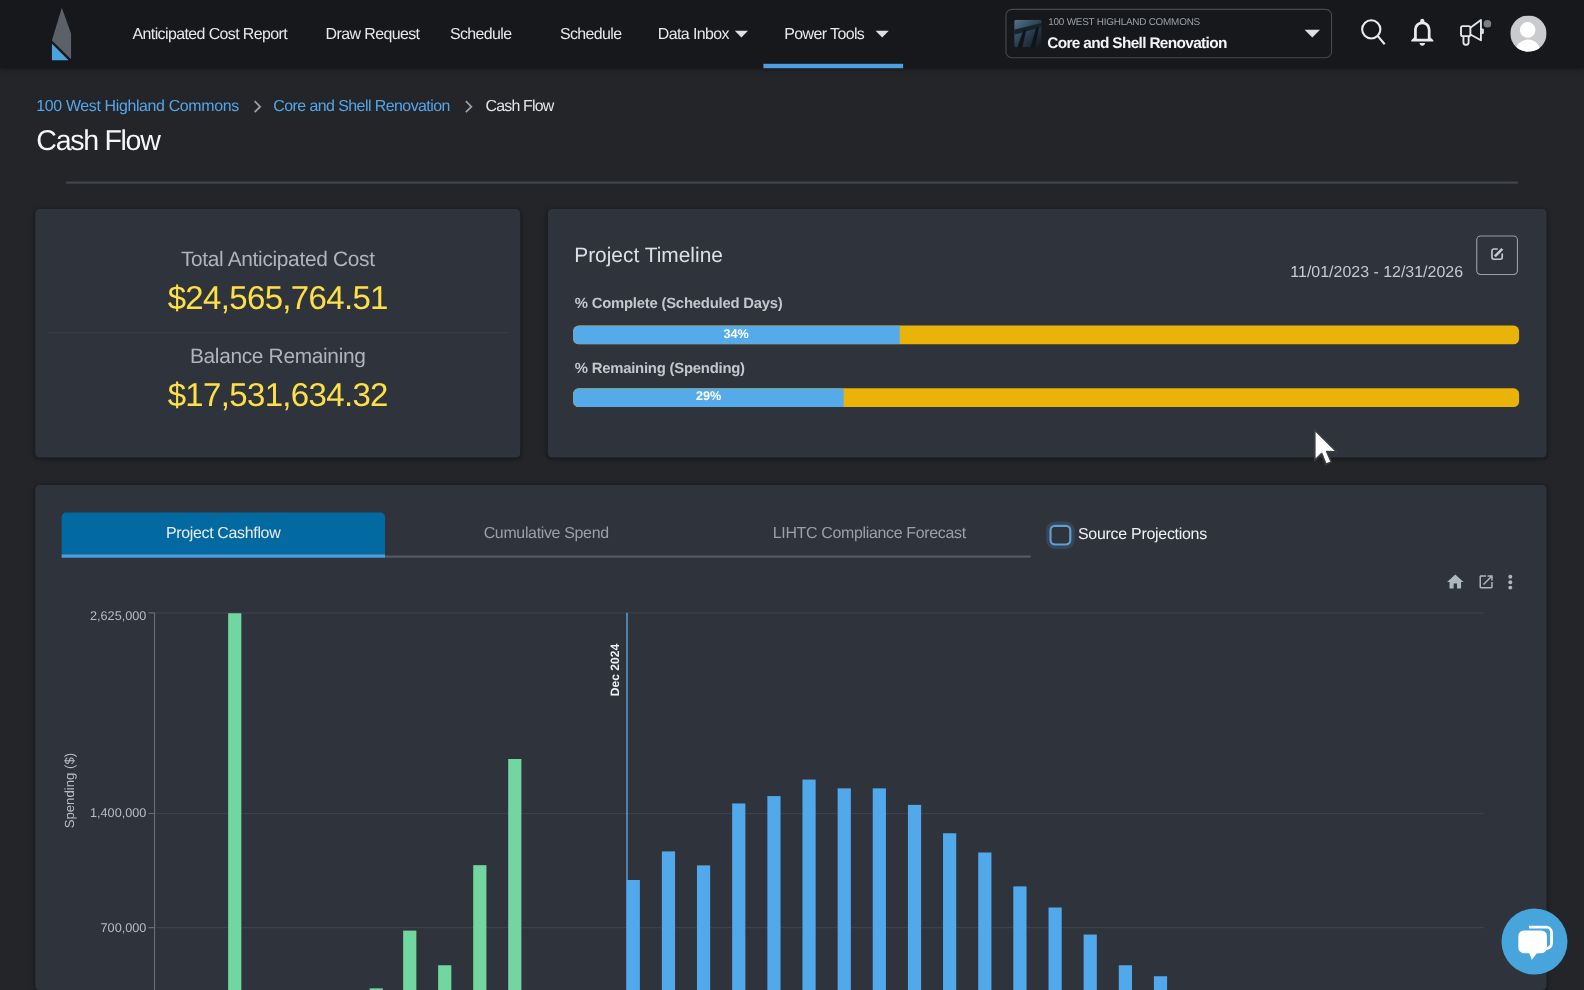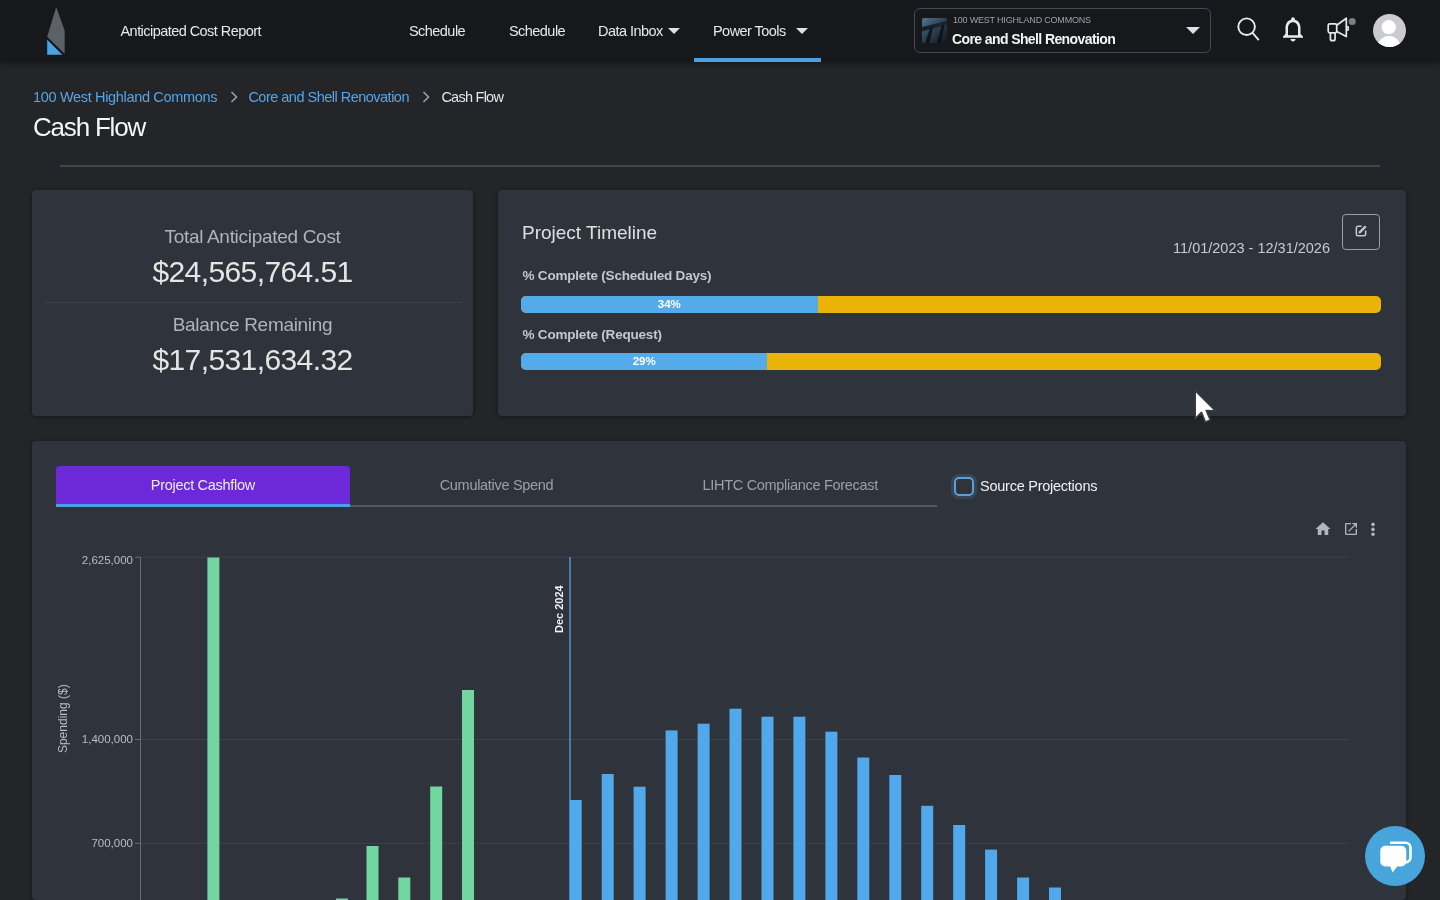--- a/index.html
+++ b/index.html
@@ -19,48 +19,49 @@
   .crumb { position:absolute; top:89px; font-size:14.5px; height:16px; line-height:16px; }
   .crumb a { color:#55a5e8; text-decoration:none; }
   #title { position:absolute; left:33px; top:112px; font-size:26px; letter-spacing:-1.2px; color:#f4f6f8; }
   #hdivider { position:absolute; left:60px; top:165px; width:1320px; height:1.5px; background:#41454d; }
   
   .card { position:absolute; background:#2f333b; border-radius:4px; box-shadow:0 1px 4px rgba(0,0,0,0.45); }
   #card1 { left:32px; top:190px; width:441px; height:226px; }
   #card2 { left:498px; top:190px; width:908px; height:226px; }
   #card3 { left:32px; top:441px; width:1374px; height:459px; }
   .moneylabel { position:absolute; left:0; width:441px; text-align:center; font-size:19px; letter-spacing:-0.3px; color:#aeb4bc; }
-  .moneyval { position:absolute; left:0; width:441px; text-align:center; font-size:30px; letter-spacing:-0.6px; color:#e5e5e5; }
+  .moneyval { position:absolute; left:0; width:441px; text-align:center; font-size:30px; letter-spacing:-0.6px; color:#fde047; }
   #c1divider { position:absolute; left:12px; top:112px; width:418px; height:1px; background:#3b3f47; }
   #pt-title { position:absolute; left:24px; top:32px; font-size:19px; color:#dce0e4; }
   #pt-date { position:absolute; right:76px; top:34px; font-size:14.5px; color:#c6cad0;margin-top:16px; }
   #pt-edit { position:absolute; left:844px; top:23.5px; width:38px; height:36px; border:1.5px solid #98a0a9; border-radius:4px; }
   .pbarlabel { position:absolute; left:24.5px; font-size:13.5px; letter-spacing:-0.2px; font-weight:bold; color:#c3c8ce; }
   .ptrack { position:absolute; left:23px; width:860px; height:17px; background:#eab308; border-radius:5px; overflow:hidden; }
   .pfill { height:17px; background:#55aae9; border-radius:5px 0 0 5px; color:#ffffff; font-size:11.5px; font-weight:bold; text-align:center; line-height:17px; }
   
   #tabbar { position:absolute; left:24px; top:25.3px; width:881px; height:42px; }
   .tab { position:absolute; top:0; width:293.7px; height:38.2px; line-height:38px; text-align:center; font-size:14.5px; letter-spacing:-0.3px; color:#99a0a9; }
-  #tab-active { left:0; background:#6d28d9; border-radius:4px 4px 0 0; color:#e9ecef;text-align:center; }
+  #tab-active { left:0; background:#0369a1; border-radius:4px 4px 0 0; color:#e9ecef;text-align:center; }
   #tabunderline { position:absolute; left:0; top:38.2px; width:293.7px; height:2.9px; background:#4b9fe2; }
   #cbx { position:absolute; left:922px; top:35.5px; width:19.5px; height:19.5px; border:2px solid #5f9fd6; border-radius:5px; box-shadow:0 0 0 3px rgba(84,140,190,0.22); }
   #cbxlabel { position:absolute; left:948px; top:37px; font-size:14.5px; letter-spacing:-0.25px; color:#eef1f4; }
   
   #chat { position:absolute; left:1364.5px; top:825.5px; width:60px; height:60px; border-radius:50%; background:#47a5dc; }
 </style>
 </head>
 <body>
 <div id="page">
 
   <div id="nav">
     <svg class="abs" style="left:46px;top:6px" width="20" height="50" viewBox="0 0 20 50">
       <polygon points="10.2,1 18.6,24.5 18.6,47.8 1.2,30.8" fill="#5b6069"></polygon>
       <polygon points="1.2,33.8 1.2,48.8 16.3,48.8" fill="#4aa4e0"></polygon>
     </svg>
     <span class="navlink" style="left:120.5px">Anticipated Cost Report</span>
+    <span class="navlink" style="left:296px">Draw Request</span>
     <span class="navlink" style="left:409px">Schedule</span>
     <span class="navlink" style="left:509px">Schedule</span>
     <span class="navlink" style="left:598px">Data Inbox</span>
     <span class="caret" style="left:668px"></span>
     <span class="navlink" style="left:713px">Power Tools</span>
     <span class="caret" style="left:795.5px"></span>
     <div id="navunderline"></div>
     <div id="selector">
       <svg class="abs" style="left:7px;top:8.5px" width="25" height="25" viewBox="0 0 25 25">
         <defs>
@@ -139,21 +140,21 @@
     <div id="pt-edit">
       <svg style="position:absolute;left:11px;top:9.5px" width="14" height="14" viewBox="0 0 24 24" fill="none" stroke="#c2c9d1" stroke-width="2.6">
         <path d="M13 4 H7 C5.3 4 4 5.3 4 7 V17 C4 18.7 5.3 20 7 20 H17 C18.7 20 20 18.7 20 17 V11"></path>
         <path d="M10 14.5 L19.2 5.3 L18.7 4.8 L9.5 14z" stroke-width="3.4"></path>
       </svg>
     </div>
     <div class="pbarlabel" style="top:78px">% Complete (Scheduled Days)</div>
     <div class="ptrack" style="top:105.5px">
         <div class="pfill" style="width:296.5px">34%</div>
       </div>
-    <div class="pbarlabel" style="top:136.7px">% Complete (Request)</div>
+    <div class="pbarlabel" style="top:136.7px">% Remaining (Spending)</div>
     <div class="ptrack" style="top:163.2px">
         <div class="pfill" style="width:246.3px">29%</div>
       </div>
   </div>
 
   <div class="card" id="card3">
     <div id="tabbar">
       <div class="tab" id="tab-active">Project Cashflow<div id="tabunderline"></div></div>
       <div class="tab" style="left:587.4px">LIHTC Compliance Forecast</div>
       <div class="tab" style="left:293.7px">Cumulative Spend</div>

